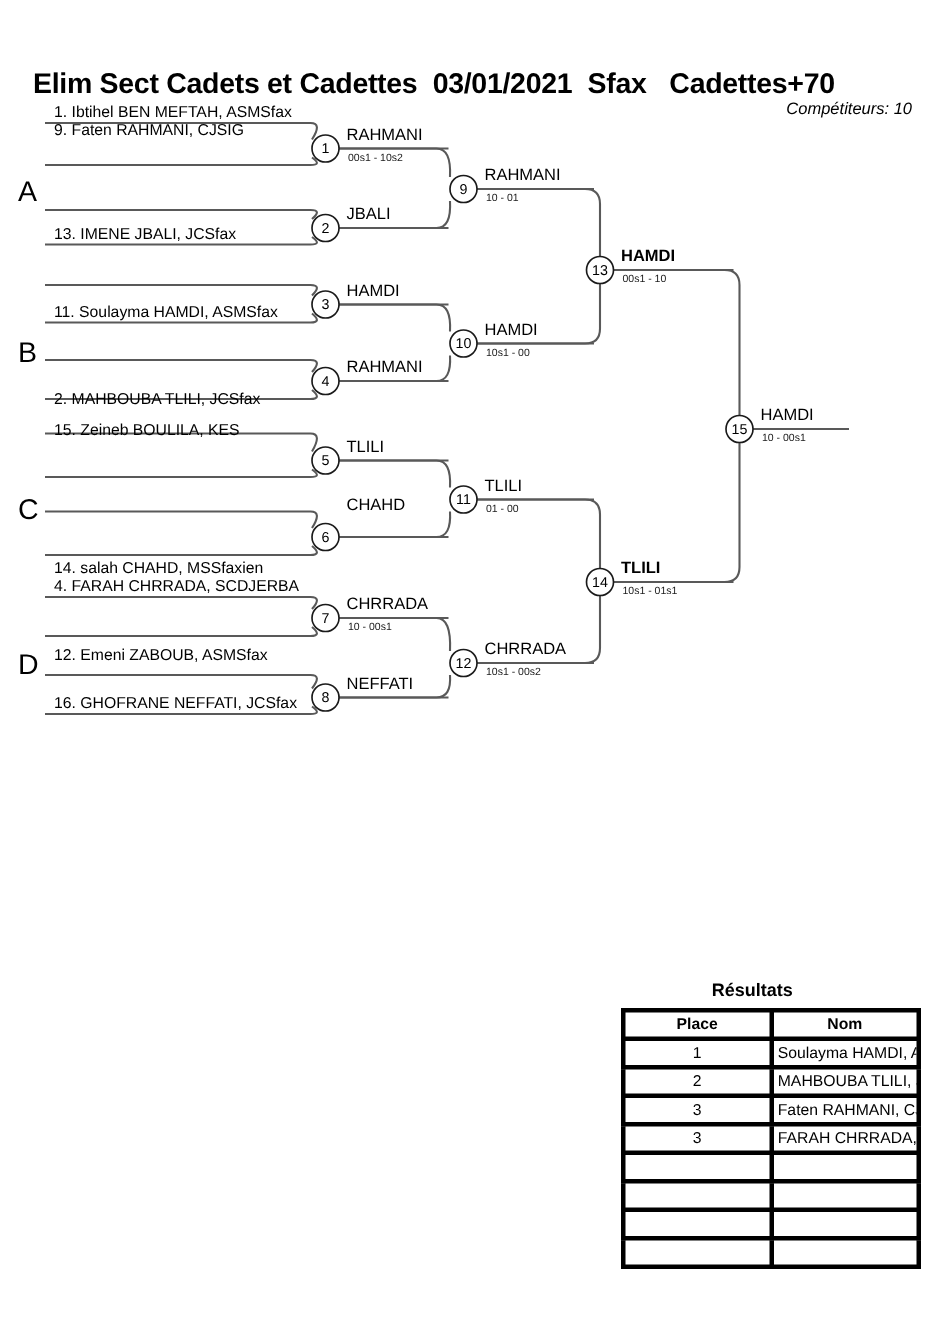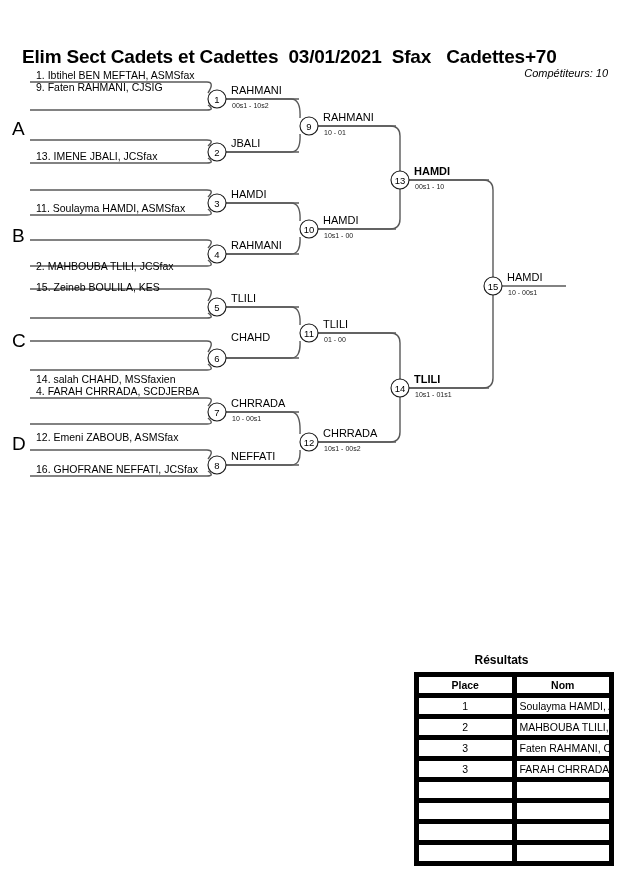--- a/index.html
+++ b/index.html
@@ -118,21 +118,21 @@
     margin-bottom: 5px;
   }
   #results-table {
     border-collapse: collapse;
     width: 200px;
     table-layout: fixed;
     border: 1.6px solid #000;
   }
   #results-table th,
   #results-table td {
-    border: 5px solid #000000;
+    border: 3px solid #000000;
     font-size: 10.5px;
     height: 16px;
     padding: 0 3px;
     overflow: hidden;
     white-space: nowrap;
   }
   #results-table th {
     font-weight: bold;
     text-align: center;
   }

